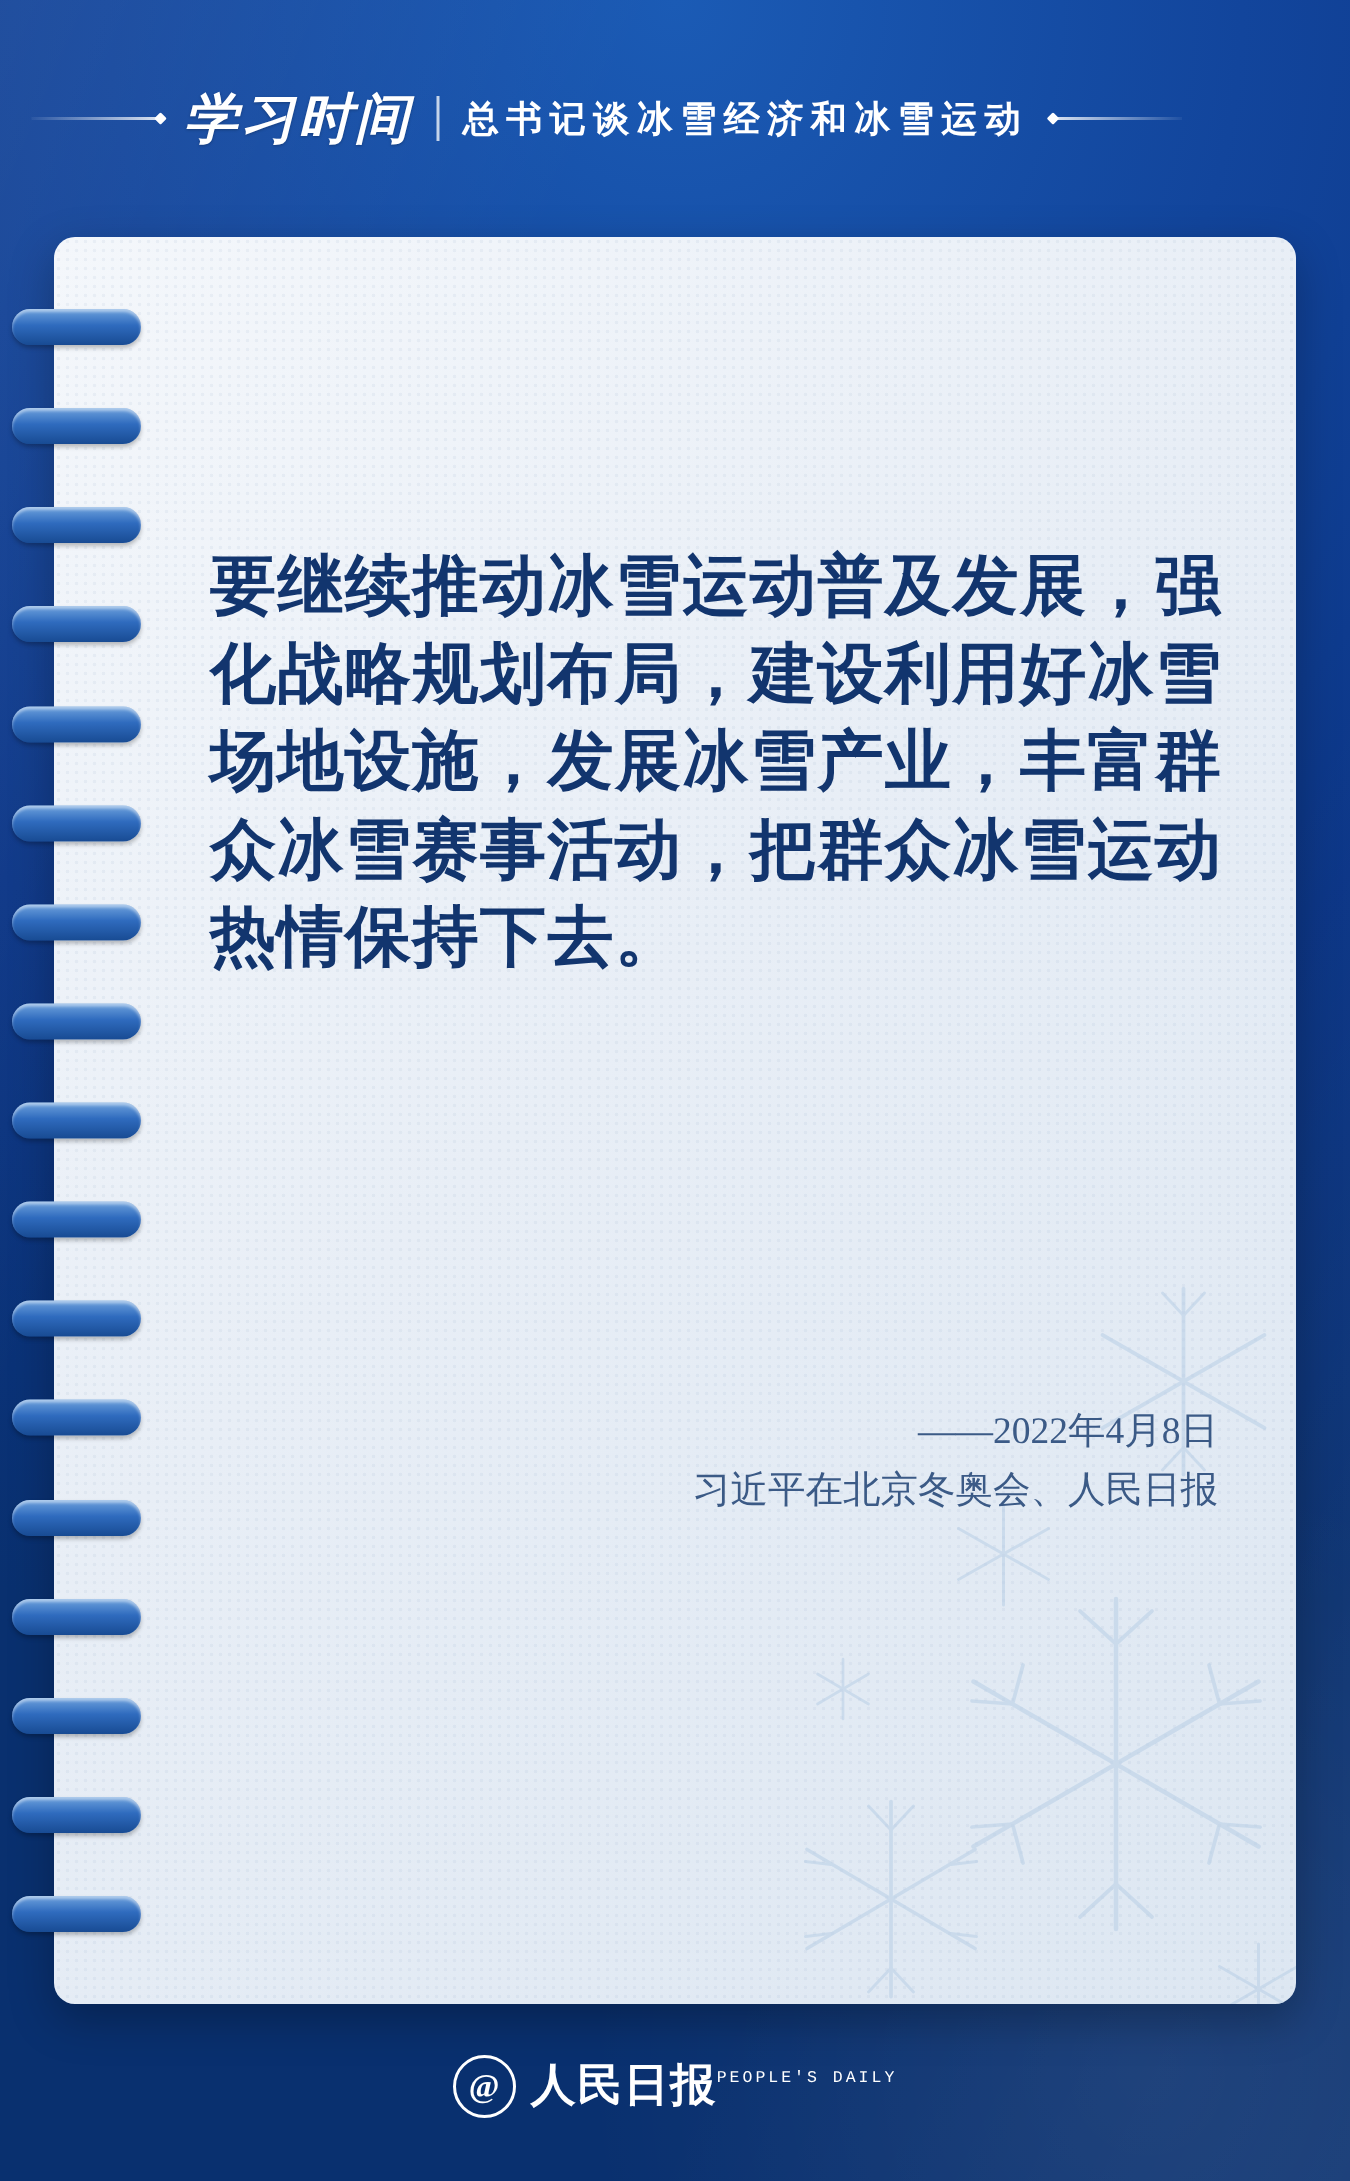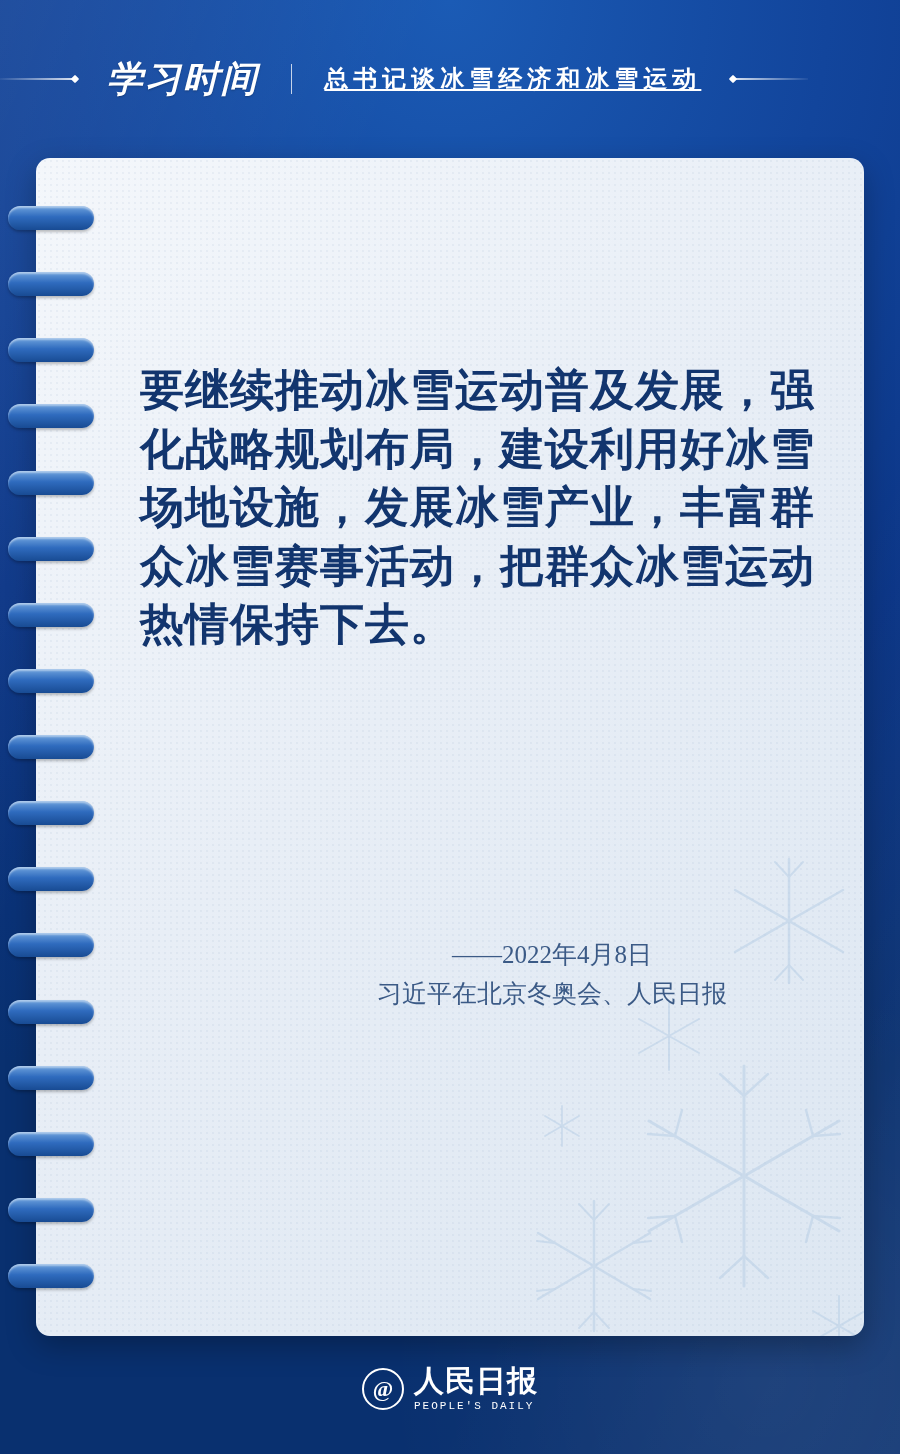--- a/index.html
+++ b/index.html
@@ -37,21 +37,21 @@
   
   .header {
     position: absolute;
     top: 46px;
     left: 0;
     width: 808px;
     height: 66px;
     display: flex;
     align-items: center;
     justify-content: center;
-    gap: 32px;
+    gap: 16px;
     z-index: 5;
   }
   .rule {
     width: 86px;
     height: 2px;
     background: linear-gradient(90deg, rgba(255,255,255,0.05), rgba(255,255,255,0.85));
     position: relative;
   }
   .rule.right {
     background: linear-gradient(90deg, rgba(255,255,255,0.85), rgba(255,255,255,0.05));
@@ -86,21 +86,20 @@
     height: 30px;
     background: rgba(255,255,255,0.75);
   }
   .brand-sub {
     font-family: "Liberation Serif", "DejaVu Serif", serif;
     font-weight: bold;
     font-size: 24px;
     letter-spacing: 5px;
     color: #ffffff;
     white-space: nowrap;
-    text-decoration: underline;
   }
 
   
   .notebook {
     position: absolute;
     left: 36px;
     top: 158px;
     width: 828px;
     height: 1178px;
     border-radius: 14px;
@@ -168,21 +167,21 @@
     position: absolute;
     right: 88px;
     top: 936px;
     width: 520px;
     text-align: right;
     font-family: "Liberation Serif", "DejaVu Serif", serif;
     font-size: 25px;
     line-height: 1.55;
     color: #3b5a86;
   }
-  .attribution div { white-space: nowrap; text-align: center; }
+  .attribution div { white-space: nowrap; }
 
   
   .footer {
     position: absolute;
     left: 0;
     bottom: 42px;
     width: 900px;
     display: flex;
     align-items: center;
     justify-content: center;
@@ -197,21 +196,21 @@
     color: #ffffff;
     font-size: 22px;
     font-weight: bold;
     display: flex;
     align-items: center;
     justify-content: center;
     font-family: "Liberation Serif", "DejaVu Serif", serif;
   }
   .footer-text {
     display: flex;
-    flex-direction: column;
+    flex-direction: row;
     align-items: flex-start;
     line-height: 1;
   }
   .footer-cn {
     font-family: "Liberation Serif", "DejaVu Serif", serif;
     font-weight: bold;
     font-size: 30px;
     color: #ffffff;
     letter-spacing: 1px;
   }

